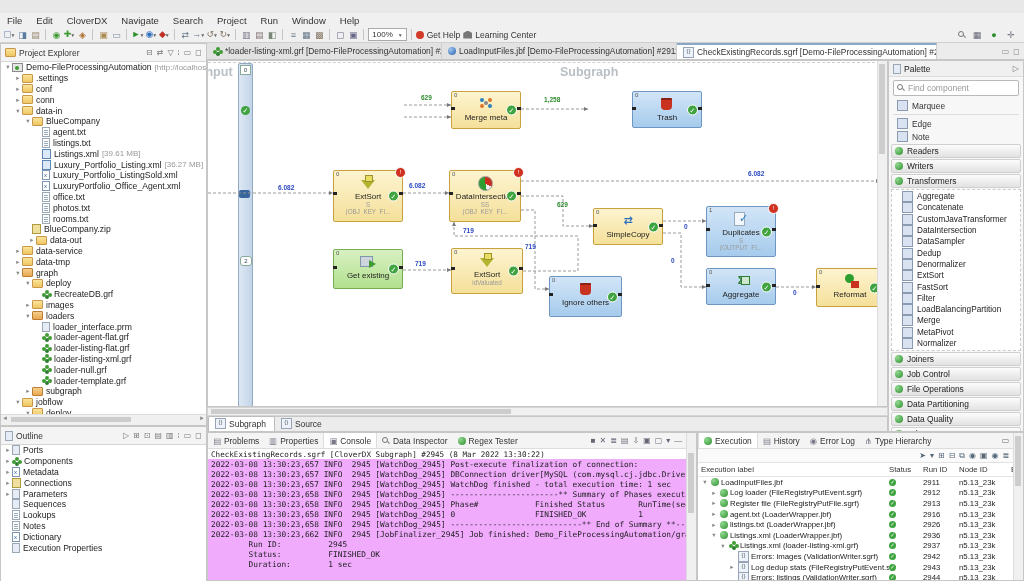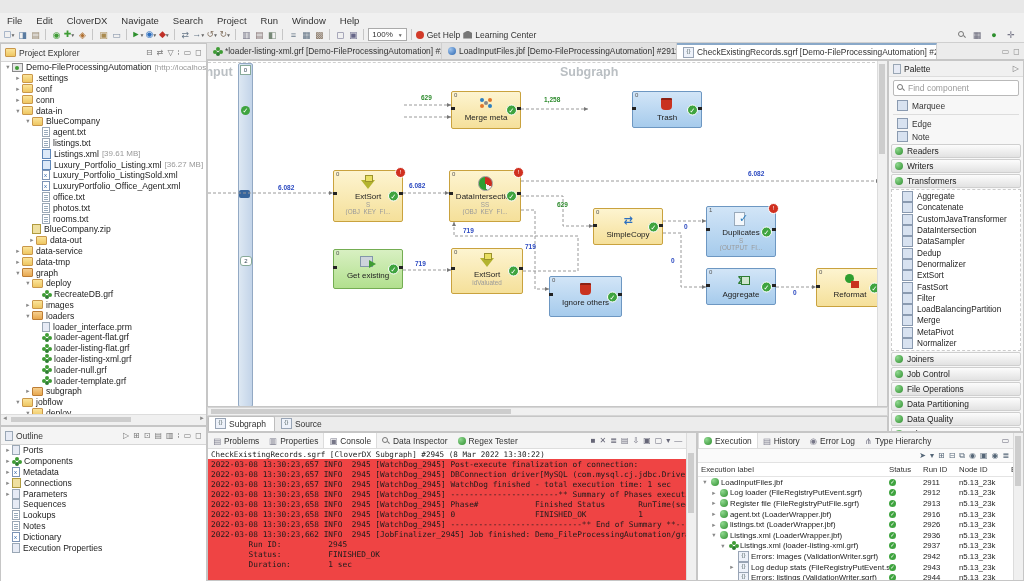--- a/index.html
+++ b/index.html
@@ -120,21 +120,21 @@
         border-right:1px solid #cfcfcf;background:#e2e2e2;color:#333;white-space:nowrap;overflow:hidden;max-width:235px}
   .etab.active{background:#fff;border-top:2px solid #89a8c8;max-width:260px}
   .tsR{margin-left:auto;color:#888;font-size:8px;display:flex;gap:4px;padding:0 4px 3px 0}
   
   #console{left:207px;top:432px;width:490px;height:149px}
   .ctabs{height:15px;display:flex;align-items:center;font-size:8.4px;border-bottom:1px solid #ddd;background:#f4f4f4;color:#333}
   .ctab{padding:0 5px;display:flex;align-items:center;gap:3px;height:100%;box-sizing:border-box}
   .ctab.active{background:#fff;border-right:1px solid #ddd;border-left:1px solid #ddd}
   .cticons{margin-left:auto;color:#667;font-size:8px;display:flex;gap:4px;padding-right:3px}
   .ctitle{font-size:7.6px;font-family:"DejaVu Sans Mono",monospace;padding:1px 3px;color:#222;background:#fff;white-space:pre;overflow:hidden}
-  .clog{position:absolute;top:26px;bottom:0;left:0;right:9px;background:#ef4444;font-family:"DejaVu Sans Mono",monospace;
+  .clog{position:absolute;top:26px;bottom:0;left:0;right:9px;background:#f0abfc;font-family:"DejaVu Sans Mono",monospace;
         font-size:7.8px;line-height:10px;white-space:pre;overflow:hidden;padding:1px 0 0 3px;color:#1c1c1c}
   
   #execution{left:697px;top:432px;width:327px;height:149px}
   .xtoolbar{height:13px;display:flex;justify-content:flex-end;gap:4px;font-size:8px;color:#567;align-items:center;
             border-bottom:1px solid #e2e2e2;background:#fafafa;padding-right:3px}
   .xhead,.xrow{display:grid;grid-template-columns:1fr 34px 36px 52px 12px;align-items:center;font-size:7.8px;white-space:nowrap}
   .xhead{height:13px;border-bottom:1px solid #e4e4e4;color:#333;padding-left:3px}
   .xrow{height:10.6px;color:#222;padding-left:3px;overflow:hidden}
   .xcell{overflow:hidden;display:flex;align-items:center;gap:2px}
   .xchk{width:7px;height:7px;border-radius:50%;background:#3fa43f;color:#fff;font-size:5.5px;line-height:7px;text-align:center}

